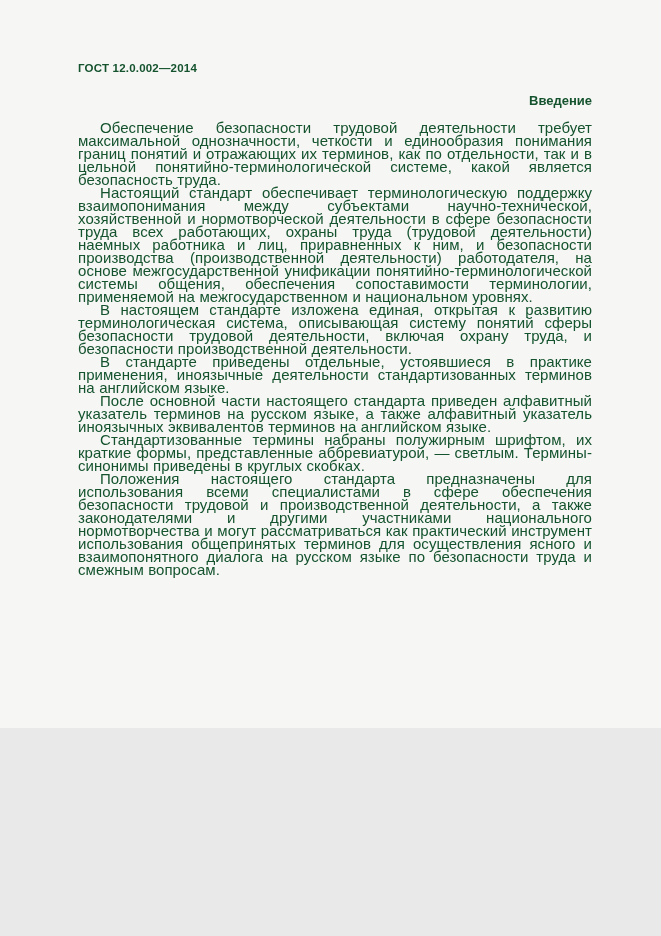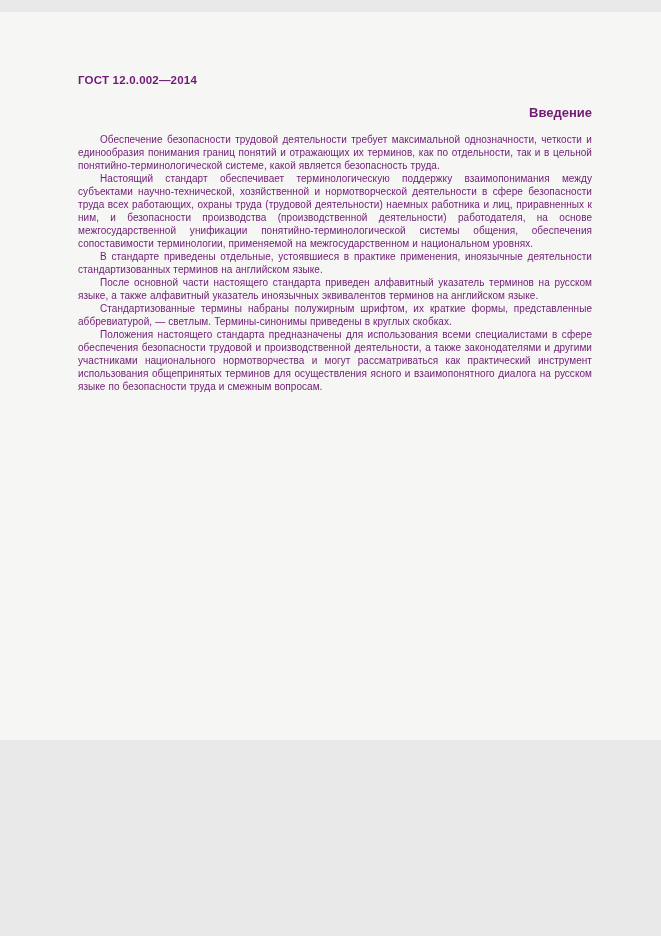--- a/index.html
+++ b/index.html
@@ -4,24 +4,24 @@
 <style>
   html, body {
     margin: 0;
     padding: 0;
     background: #e9e9e9;
   }
   .page {
     position: relative;
     width: 661px;
     height: 728px;
-    margin: 12px auto;
+    margin: 0 auto;
     background: #f6f6f5;
     font-family: "Liberation Sans", sans-serif;
-    color: #701a75;
+    color: #14532d;
     overflow: hidden;
     box-sizing: border-box;
   }
   .standard-number {
     position: absolute;
     left: 78px;
     top: 62px;
     font-size: 11.5px;
     font-weight: bold;
     letter-spacing: 0.2px;
@@ -35,21 +35,21 @@
   }
   .section-title {
     text-align: right;
     font-size: 13px;
     font-weight: bold;
     line-height: 15px;
     margin: 0 0 13px 0;
   }
   .paragraphs p {
     margin: 0;
-    font-size: 10px;
+    font-size: 15px;
     line-height: 13px;
     text-align: justify;
     text-indent: 22px;
     letter-spacing: 0.05px;
     word-spacing: 0.2px;
   }
   .page-number {
     position: absolute;
     left: 78px;
     top: 841px;
@@ -63,20 +63,21 @@
 
 <div class="page">
   <div class="standard-number">ГОСТ 12.0.002—2014</div>
 
   <div class="content">
     <h1 class="section-title">Введение</h1>
 
     <div class="paragraphs">
         <p>Обеспечение безопасности трудовой деятельности требует максимальной однозначности, четкости и единообразия понимания границ понятий и отражающих их терминов, как по отдельности, так и в цельной понятийно-терминологической системе, какой является безопасность труда.</p>
         <p>Настоящий стандарт обеспечивает терминологическую поддержку взаимопонимания между субъектами научно-технической, хозяйственной и нормотворческой деятельности в сфере безопасности труда всех работающих, охраны труда (трудовой деятельности) наемных работника и лиц, приравненных к ним, и безопасности производства (производственной деятельности) работодателя, на основе межгосударственной унификации понятийно-терминологической системы общения, обеспечения сопоставимости терминологии, применяемой на межгосударственном и национальном уровнях.</p>
+        <p>В настоящем стандарте изложена единая, открытая к развитию терминологическая система, описывающая систему понятий сферы безопасности трудовой деятельности, включая охрану труда, и безопасности производственной деятельности.</p>
         <p>В стандарте приведены отдельные, устоявшиеся в практике применения, иноязычные деятельности стандартизованных терминов на английском языке.</p>
         <p>После основной части настоящего стандарта приведен алфавитный указатель терминов на русском языке, а также алфавитный указатель иноязычных эквивалентов терминов на английском языке.</p>
         <p>Стандартизованные термины набраны полужирным шрифтом, их краткие формы, представленные аббревиатурой, — светлым. Термины-синонимы приведены в круглых скобках.</p>
         <p>Положения настоящего стандарта предназначены для использования всеми специалистами в сфере обеспечения безопасности трудовой и производственной деятельности, а также законодателями и другими участниками национального нормотворчества и могут рассматриваться как практический инструмент использования общепринятых терминов для осуществления ясного и взаимопонятного диалога на русском языке по безопасности труда и смежным вопросам.</p>
       </div>
   </div>
 
   <div class="page-number">IV</div>
 </div>
 

